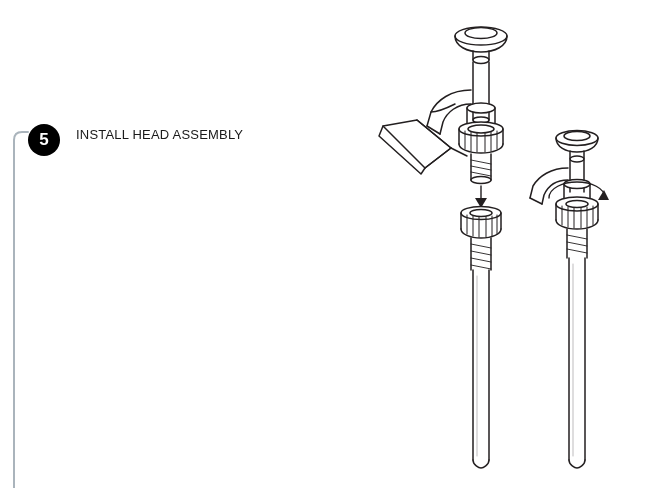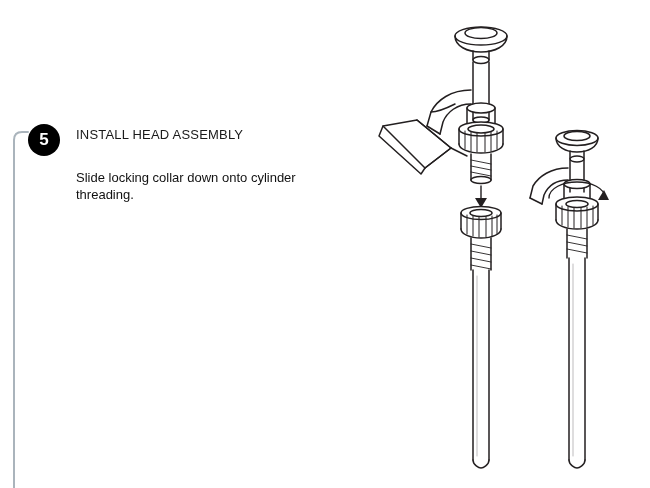--- a/index.html
+++ b/index.html
@@ -92,21 +92,20 @@
 
 <div id="step-block">
 
   <div id="step-badge">5</div>
 
   <div id="step-title">
     <div>INSTALL HEAD ASSEMBLY</div>
   </div>
 
   <div id="step-paragraphs">
-    <p class="step-para">Slide locking collar down onto cylinder threading.</p>
   </div>
 </div>
 
 <div id="artwork">
 <svg width="290" height="472" viewBox="0 0 290 472">
   <g fill="none" stroke="#231f20" stroke-width="1.5" stroke-linecap="round" stroke-linejoin="round">
 
     <g>
 
       <g>

